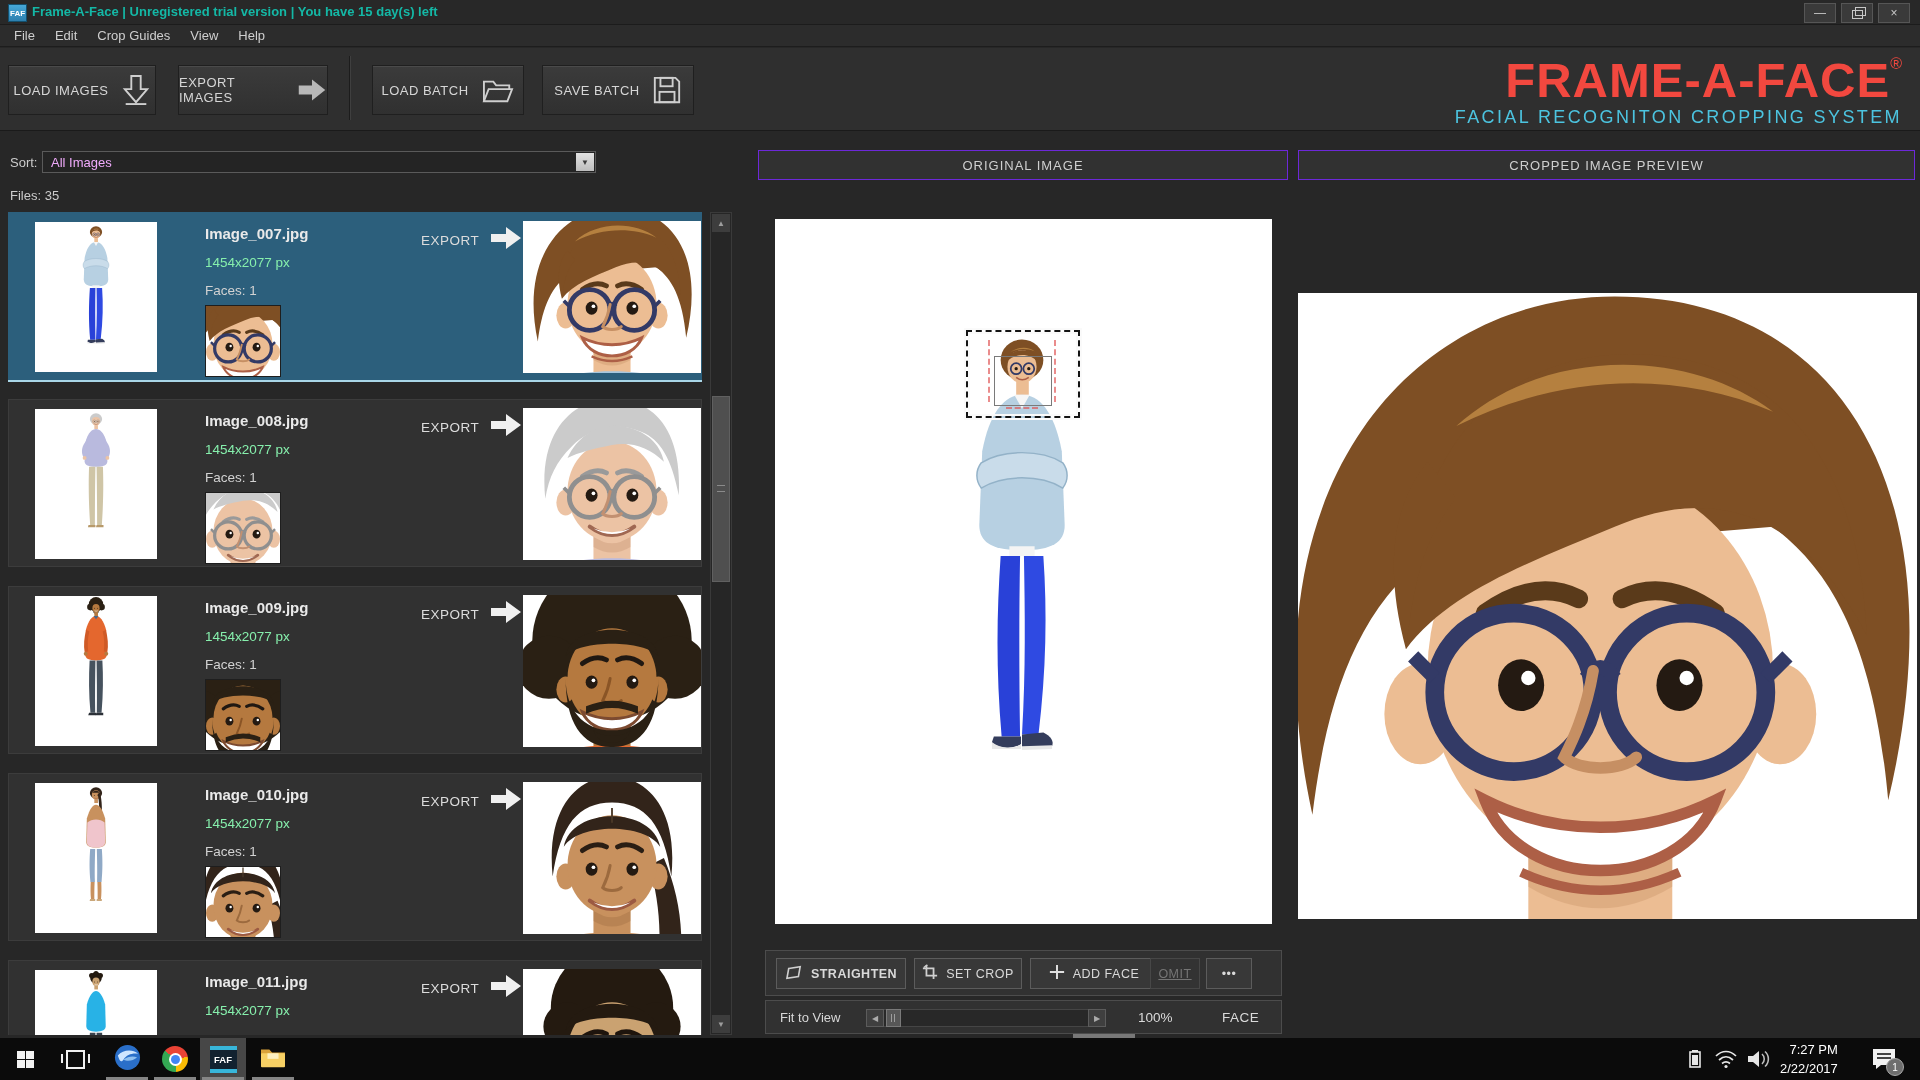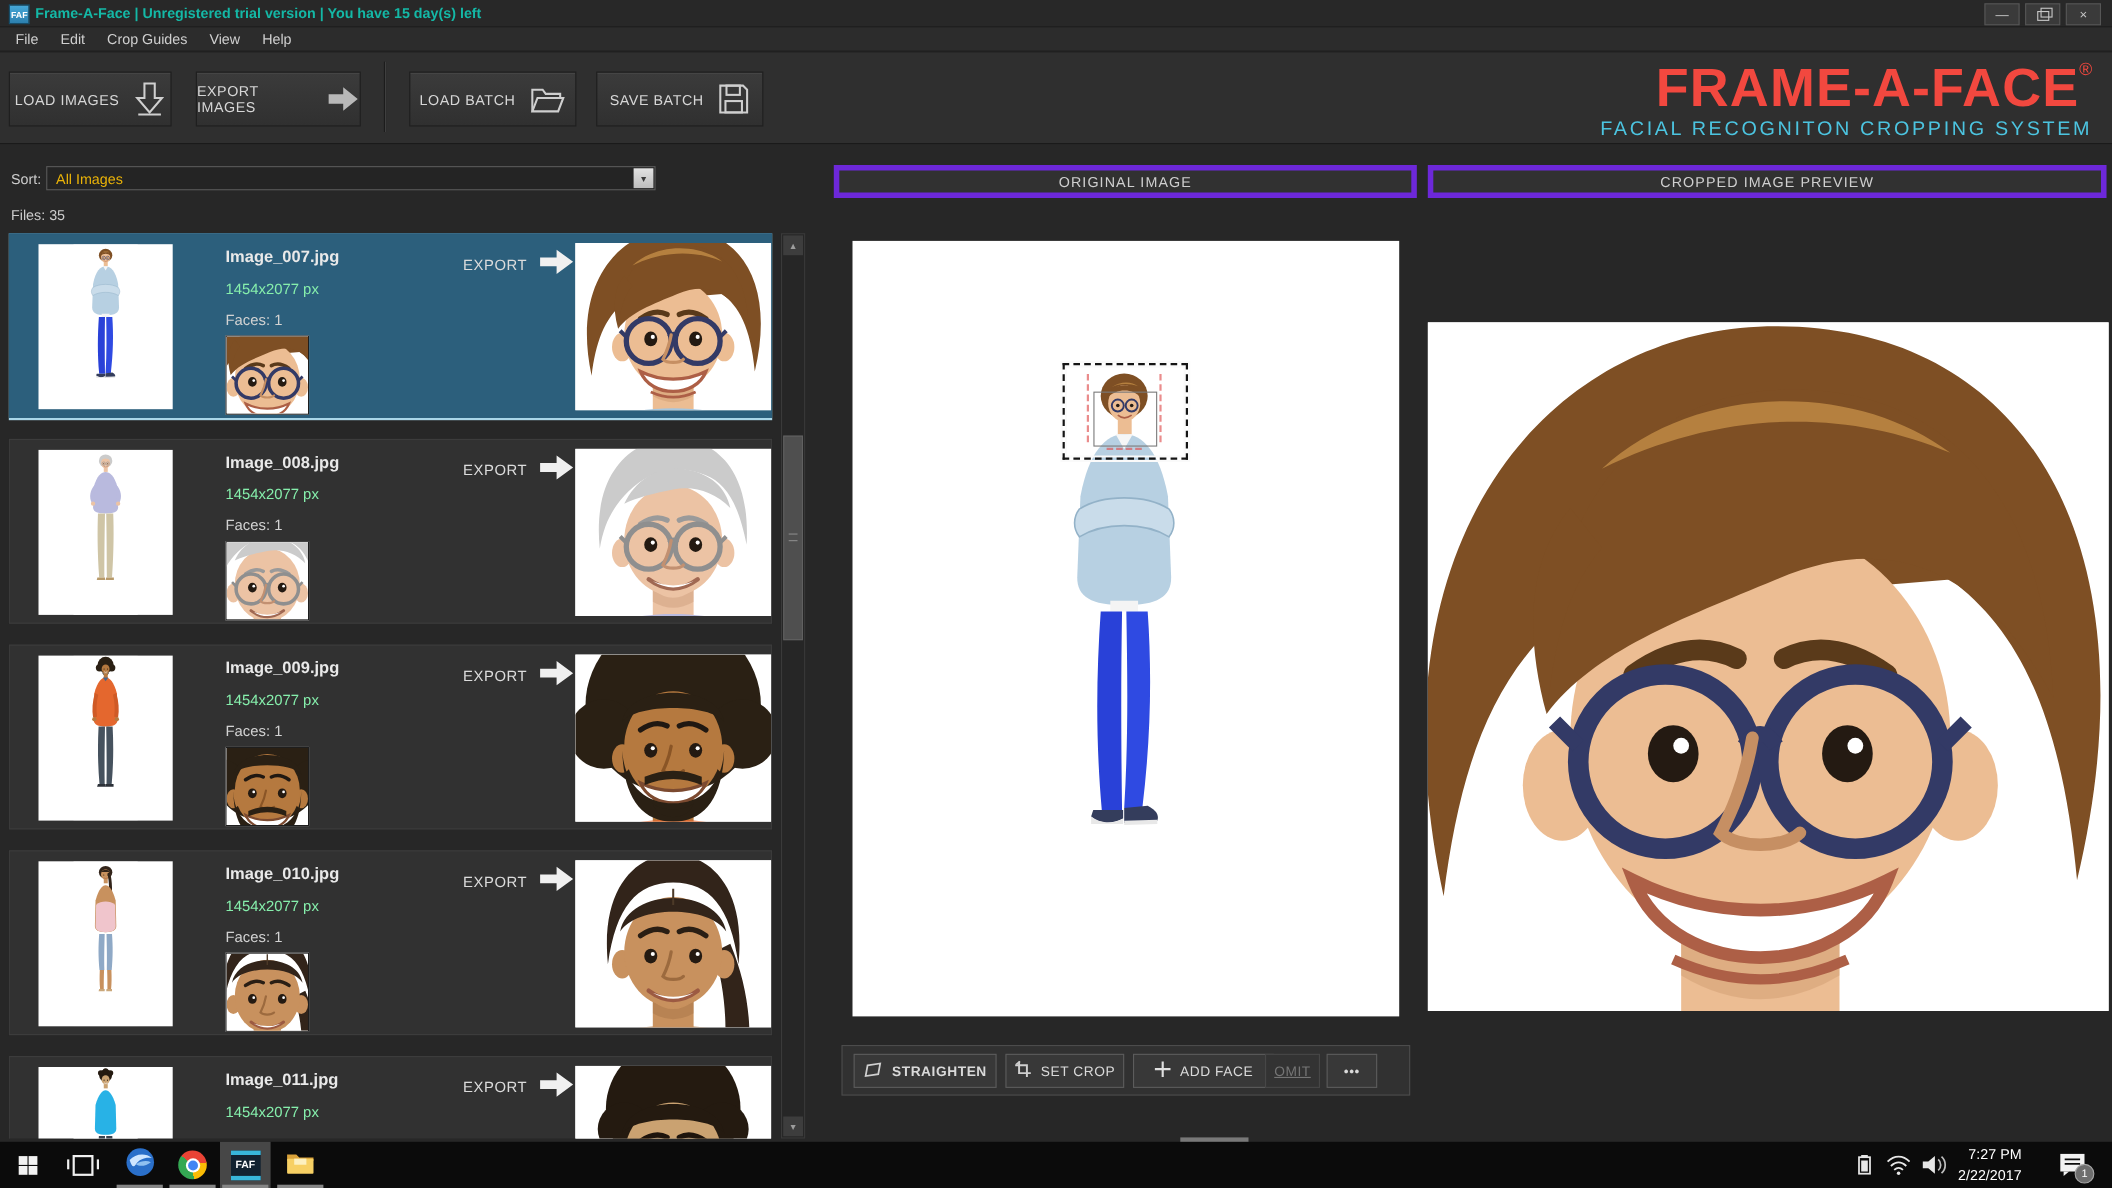--- a/index.html
+++ b/index.html
@@ -34,21 +34,21 @@
   .tsep{left:349px;top:8px;width:1px;height:64px;background:#1c1c1c;border-right:1px solid #3f3f3f;}
   .logo{right:18px;top:8px;text-align:right;line-height:1;}
   .logo-title{font-size:49px;font-weight:bold;letter-spacing:1px;color:var(--logo_red);}
   .logo-reg{font-size:16px;vertical-align:28px;color:var(--logo_red);}
   .logo-sub{font-size:18px;letter-spacing:2.4px;color:var(--logo_blue);margin-top:3px;}
 
   
   .sort-label{left:10px;top:155px;font-size:13px;color:#cccccc;}
   .sort-select{left:42px;top:151px;width:554px;height:22px;background:#242424;border:1px solid #5a5a5a;
                box-sizing:border-box;display:flex;align-items:center;}
-  .sort-value{padding-left:8px;font-size:13px;color:#eab308;flex:1;}
+  .sort-value{padding-left:8px;font-size:13px;color:#f0abfc;flex:1;}
   .sort-arrow{width:18px;height:18px;margin-right:1px;background:linear-gradient(#e2e2e2,#bdbdbd);
               color:#3a3a3a;font-size:8px;display:flex;align-items:center;justify-content:center;}
   .files-label{left:10px;top:188px;font-size:13px;color:#cccccc;}
 
   .list{left:8px;top:212px;width:694px;height:823px;overflow:hidden;}
   .row{position:relative;width:694px;height:168px;margin-bottom:19px;background:#313131;
        border:1px solid #3c3c3c;box-sizing:border-box;}
   .row.selected{background:var(--selection_bg);border:1px solid var(--selection_bg);
        box-shadow:0 0 0 2px var(--selection_border);}
   .thumb-body{position:absolute;left:26px;top:9px;width:122px;height:150px;background:#fff;overflow:hidden;}
@@ -63,21 +63,21 @@
   .thumb-body svg,.thumb-face-sm svg,.thumb-face-lg svg{width:100%;height:100%;display:block;}
 
   .vscroll{left:710px;top:212px;width:22px;height:823px;background:#262626;border:1px solid #3a3a3a;box-sizing:border-box;}
   .sbtn{position:absolute;left:1px;width:18px;height:18px;background:#3d3d3d;color:#9d9d9d;font-size:8px;
         display:flex;align-items:center;justify-content:center;}
   .sbtn.up{top:1px;} .sbtn.down{bottom:1px;}
   .sthumb{position:absolute;left:1px;top:183px;width:18px;height:186px;background:#4f4f4f;border:1px solid #606060;box-sizing:border-box;}
   .sgrip{position:absolute;left:4px;top:88px;width:8px;height:5px;border-top:1px solid #8a8a8a;border-bottom:1px solid #8a8a8a;}
 
   
-  .panel-header{height:30px;background:#313131;border:5px solid #6d28d9;box-sizing:border-box;
+  .panel-header{height:30px;background:#313131;border:1px solid #6d28d9;box-sizing:border-box;
                 display:flex;align-items:center;justify-content:center;
                 font-size:13px;letter-spacing:1px;color:#cfcfcf;}
   .hdr-orig{left:758px;top:150px;width:530px;}
   .hdr-prev{left:1298px;top:150px;width:617px;}
   .canvas{left:775px;top:219px;width:497px;height:705px;background:#ffffff;overflow:hidden;}
   .figure{position:absolute;left:145px;top:106px;width:204px;height:524px;}
   .figure svg{width:100%;height:100%;display:block;}
   .crop-outer{position:absolute;left:191px;top:111px;width:110px;height:84px;
               border:2px dashed #141414;box-shadow:0 0 0 2px #fafafa, inset 0 0 0 2px #fafafa;}
   .crop-inner{position:absolute;left:219px;top:137px;width:56px;height:48px;border:1px solid #7a7a7a;}
@@ -707,20 +707,29 @@
       <span>ADD FACE</span>
     </div>
     <div class="cbtn disabled" style="left:384px;width:50px;">
       <span>OMIT</span>
     </div>
     <div class="cbtn" style="left:440px;width:46px;">
       <span>•••</span>
     </div>
   </div>
 
+  <div class="abs fitbar">
+    <span class="fit-label">Fit to View</span>
+    <div class="slider-track"></div>
+    <div class="slide-btn" style="left:100px;">◀</div>
+    <div class="slide-thumb"></div>
+    <div class="slide-btn" style="left:322px;">▶</div>
+    <span class="zoom-value">100%</span>
+    <span class="mode-value">FACE</span>
+  </div>
   <div class="abs bottom-tab"></div>
 
   <div class="abs panel-header hdr-prev">CROPPED IMAGE PREVIEW</div>
   <div class="abs preview" id="preview-holder">
       <svg viewBox="18 6 86 90" preserveAspectRatio="xMidYMid slice">
         <rect x="-30" y="-30" width="180" height="200" fill="#ffffff"></rect>
         <path d="M20,80 C10,34 34,8 62,8 C94,8 110,36 100,78 C98,56 92,46 84,40 L36,44 C26,52 22,64 20,80 Z" fill="#7e4f24"></path>
         <ellipse cx="35" cy="66" rx="5" ry="7" fill="#ecbd93"></ellipse>
         <ellipse cx="85" cy="66" rx="5" ry="7" fill="#ecbd93"></ellipse>
         <path d="M50,82 h20 v20 h-20 z" fill="#ecbd93"></path>

